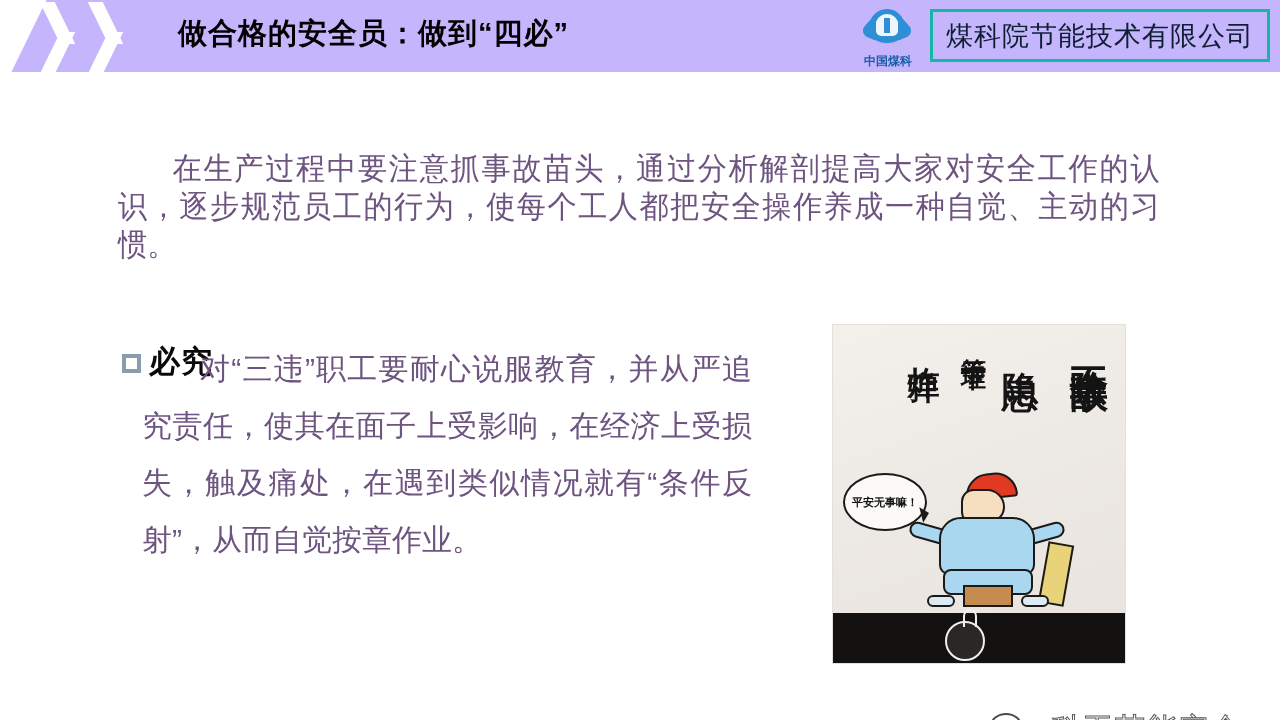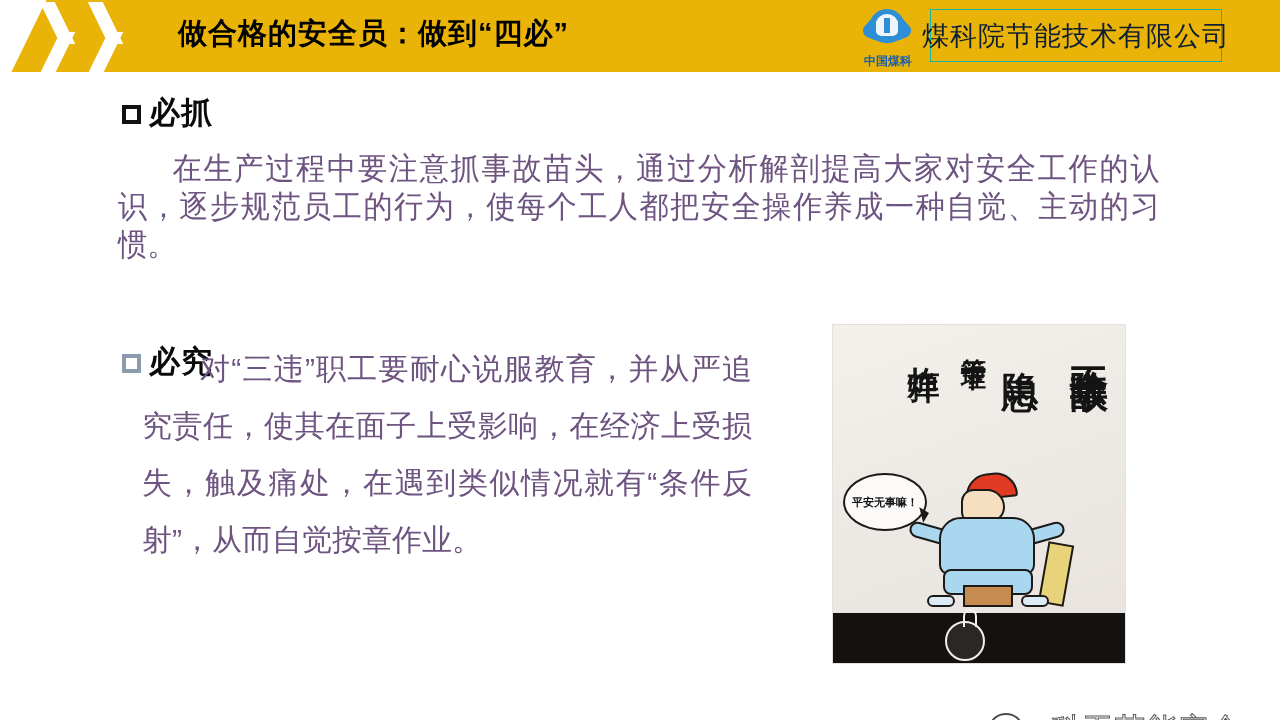--- a/index.html
+++ b/index.html
@@ -14,21 +14,21 @@
     font-family: "Liberation Sans", "DejaVu Sans", sans-serif;
     position: relative;
   }
 
   
   .header {
     position: absolute;
     left: 0; top: 0;
     width: 1280px;
     height: 72px;
-    background: #eab308;
+    background: #c4b5fd;
     overflow: hidden;
   }
   
   .corner-slash {
     position: absolute;
     left: -26px; top: -14px;
     width: 54px; height: 104px;
     background: #ffffff;
     transform: skewX(-26deg);
   }
@@ -92,23 +92,23 @@
     font-weight: bold;
     color: #1A5FA8;
     letter-spacing: 0px;
     white-space: nowrap;
   }
 
   .company-box {
     position: absolute;
     left: 930px;
     top: 9px;
-    width: 292px;
+    width: 340px;
     height: 53px;
-    border: 1px solid #14b8a6;
+    border: 3px solid #14b8a6;
     box-sizing: border-box;
     display: flex;
     align-items: center;
     justify-content: center;
   }
   .company-name {
     font-size: 27px;
     color: #0E1E33;
     letter-spacing: 1px;
     white-space: nowrap;
@@ -394,24 +394,20 @@
     <div class="logo-text">中国煤科</div>
   </div>
 
   <div class="company-box">
     <span class="company-name">煤科院节能技术有限公司</span>
   </div>
 </div>
 
 <div class="content">
 
-  <div class="section-head head-1">
-    <span class="bullet-square"></span>
-    <span>必抓</span>
-  </div>
 
   <div class="para para-1">在生产过程中要注意抓事故苗头，通过分析解剖提高大家对安全工作的认识，逐步规范员工的行为，使每个工人都把安全操作养成一种自觉、主动的习惯。</div>
 
   <div class="section-head head-2">
     <span class="bullet-square gray"></span>
     <span>必究</span>
   </div>
 
   <div class="para para-2">对“三违”职工要耐心说服教育，并从严追究责任，使其在面子上受影响，在经济上受损失，触及痛处，在遇到类似情况就有“条件反射”，从而自觉按章作业。</div>
 

